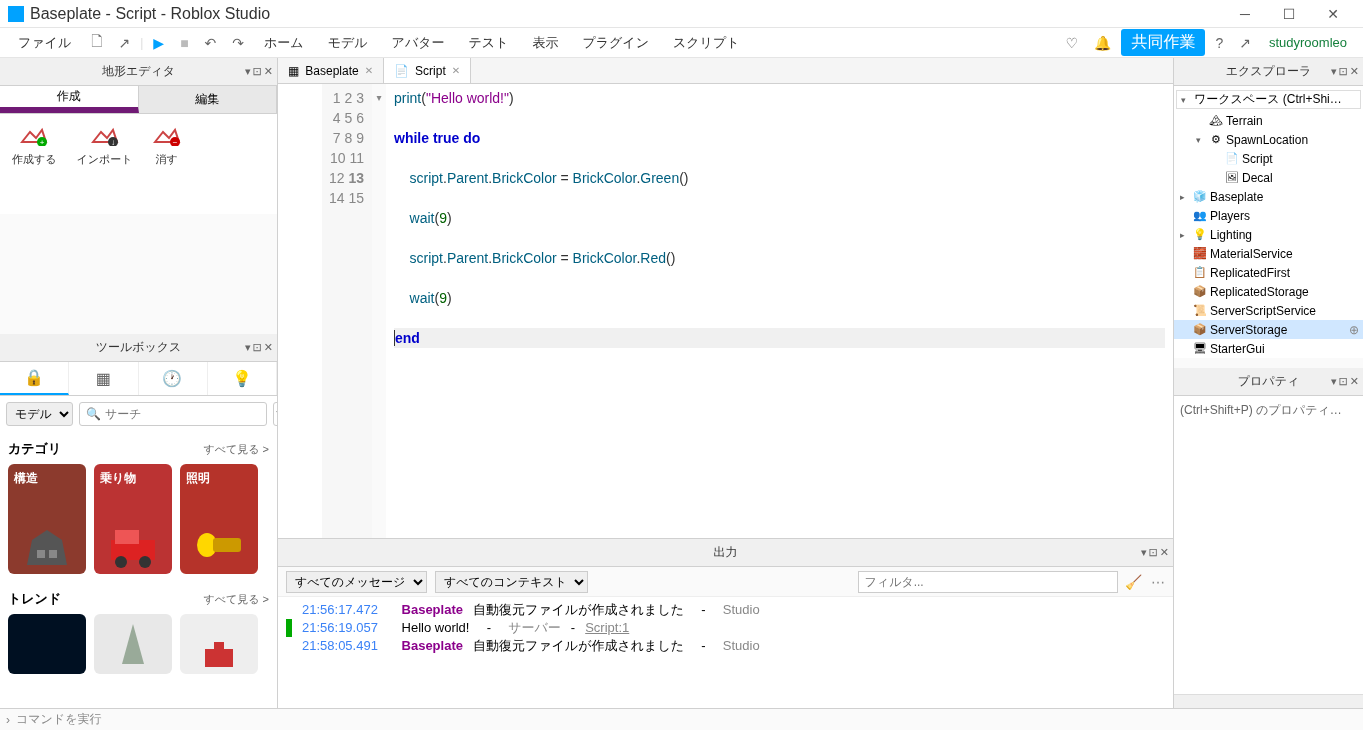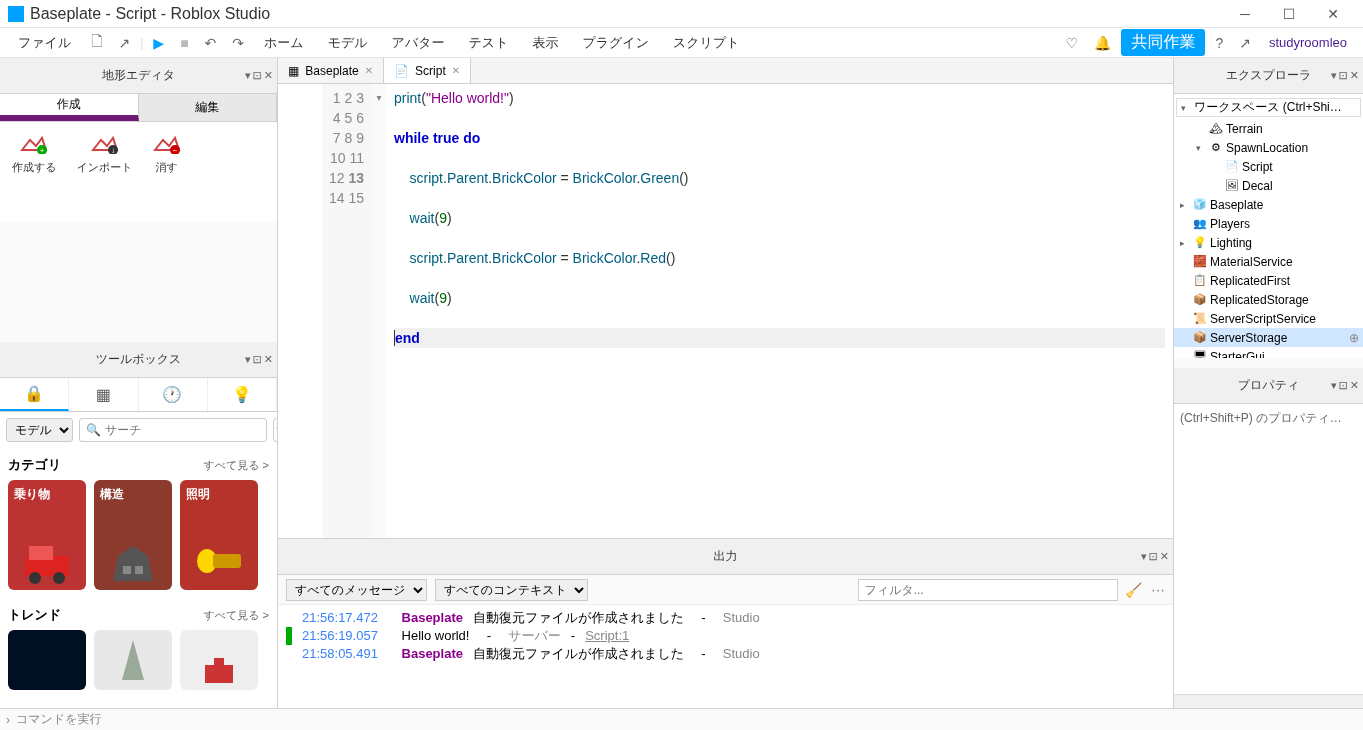--- a/index.html
+++ b/index.html
@@ -7,24 +7,24 @@
 .titlebar { height: 28px; display: flex; align-items: center; padding: 0 8px; border-bottom: 1px solid #e5e5e5; }
 .titlebar .logo { width: 16px; height: 16px; background: #00a2ff; margin-right: 6px; }
 .titlebar .title { flex: 1; font-size: 16px; color: #333; }
 .titlebar .winbtn { width: 44px; height: 28px; display: flex; align-items: center; justify-content: center; color: #555; font-size: 14px; }
 .menubar { height: 30px; display: flex; align-items: center; padding: 0 8px; gap: 4px; border-bottom: 1px solid #e5e5e5; }
 .menubar .mitem { padding: 4px 10px; font-size: 13px; color: #333; cursor: pointer; }
 .menubar .iconbtn { padding: 4px 6px; color: #666; cursor: pointer; font-size: 14px; }
 .menubar .play { color: #00a2ff; }
 .menubar .spacer { flex: 1; }
 .collab { background: #00a2ff; color: #fff; padding: 3px 10px; border-radius: 3px; font-size: 16px; }
-.username { font-size: 13px; color: #4c1d95; padding: 0 8px; }
+.username { font-size: 13px; color: #15803d; padding: 0 8px; }
 .mainrow { flex: 1; display: flex; overflow: hidden; }
 .leftcol { width: 278px; display: flex; flex-direction: column; border-right: 1px solid #d0d0d0; background: #fafafa; }
-.panel-header { height: 36px; background: #f0f0f0; border-bottom: 1px solid #d0d0d0; display: flex; align-items: center; padding: 0 8px; font-size: 12px; color: #333; justify-content: center; position: relative; }
+.panel-header { height: 28px; background: #f0f0f0; border-bottom: 1px solid #d0d0d0; display: flex; align-items: center; padding: 0 8px; font-size: 12px; color: #333; justify-content: center; position: relative; }
 .panel-header .ph-title { flex: 1; text-align: center; }
 .panel-header .ph-ctrl { position: absolute; right: 4px; display: flex; gap: 2px; color: #666; font-size: 11px; }
 .tabrow { display: flex; height: 28px; border-bottom: 1px solid #d0d0d0; }
 .tab { flex: 1; display: flex; align-items: center; justify-content: center; font-size: 12px; border-right: 1px solid #d0d0d0; background: #e8e8e8; cursor: pointer; }
 .tab.active { background: #fff; border-bottom: 6px solid #701a75; }
 .terrain-body { height: 100px; display: flex; gap: 20px; padding: 12px; background: #fff; }
 .terrain-btn { display: flex; flex-direction: column; align-items: center; gap: 6px; font-size: 11px; color: #333; cursor: pointer; }
 .terrain-icon { width: 28px; height: 20px; position: relative; }
 .terrain-icon svg { width: 28px; height: 20px; }
 .toolbox-body { flex: 1; background: #fff; display: flex; flex-direction: column; overflow: hidden; }
@@ -197,30 +197,30 @@
           <input placeholder="サーチ" style="">
         </div>
         <div class="filterbtn">▼</div>
       </div>
       <div class="cat-section">
         <div class="cat-head">
           <span class="lbl">カテゴリ</span>
           <span class="more">すべて見る &gt;</span>
         </div>
         <div class="cat-cards">
+          <div class="card" style="background:#8c3a2d"><span>構造</span><div class="cimg"><svg viewBox="0 0 60 50">
+                  <polygon points="10,45 50,45 45,20 30,10 15,20" fill="#555"></polygon>
+                  <rect x="20" y="30" width="8" height="8" fill="#888"></rect>
+                  <rect x="32" y="30" width="8" height="8" fill="#888"></rect>
+                </svg></div></div>
           <div class="card" style="background:#b33"><span>乗り物</span><div class="cimg"><svg viewBox="0 0 60 50">
                   <rect x="8" y="20" width="44" height="20" fill="#d22"></rect>
                   <rect x="12" y="10" width="24" height="14" fill="#e55"></rect>
                   <circle cx="18" cy="42" r="6" fill="#333"></circle>
                   <circle cx="42" cy="42" r="6" fill="#333"></circle>
-                </svg></div></div>
-          <div class="card" style="background:#8c3a2d"><span>構造</span><div class="cimg"><svg viewBox="0 0 60 50">
-                  <polygon points="10,45 50,45 45,20 30,10 15,20" fill="#555"></polygon>
-                  <rect x="20" y="30" width="8" height="8" fill="#888"></rect>
-                  <rect x="32" y="30" width="8" height="8" fill="#888"></rect>
                 </svg></div></div>
           <div class="card" style="background:#b5332a"><span>照明</span><div class="cimg"><svg viewBox="0 0 60 50">
                   <ellipse cx="18" cy="25" rx="10" ry="12" fill="#ffd700"></ellipse>
                   <rect x="24" y="18" width="28" height="14" fill="#cc9900" rx="3"></rect>
                 </svg></div></div>
         </div>
       </div>
       <div class="cat-section">
         <div class="cat-head">
           <span class="lbl">トレンド</span>

